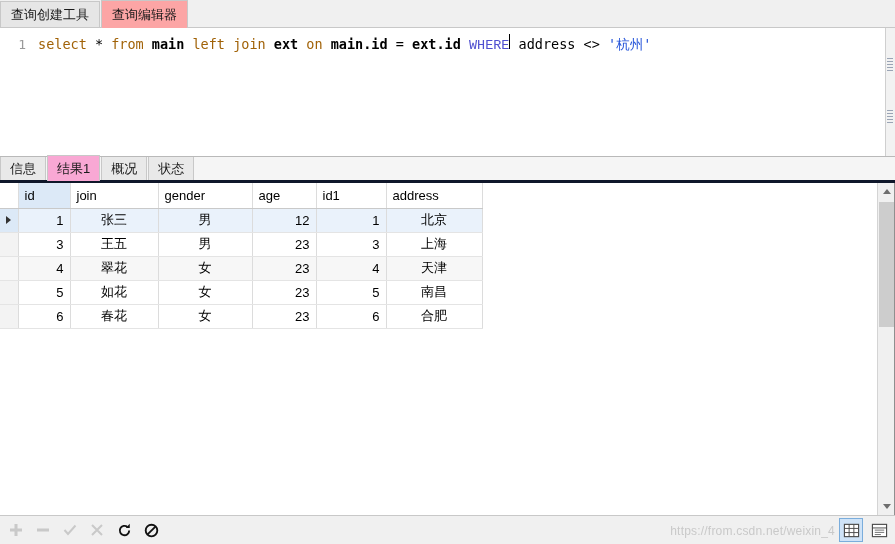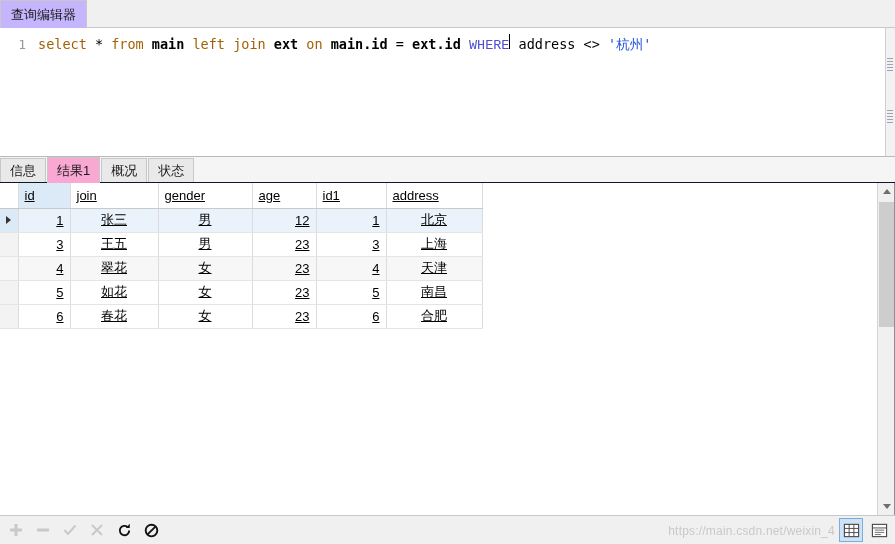--- a/index.html
+++ b/index.html
@@ -46,21 +46,21 @@
     color: #1a1a1a;
     background: #e6e6e6;
     border: 1px solid #c8c8c8;
     border-bottom: none;
     margin-right: 1px;
     box-sizing: border-box;
     cursor: pointer;
     white-space: nowrap;
   }
   .top-tab.active {
-    background: #c4b5fd;
+    background: #fca5a5;
     border-color: #c8c8c8;
     height: 28px;
     line-height: 27px;
     position: relative;
     z-index: 2;
     margin-bottom: -1px;
   }
 
   
   .editor-wrap {
@@ -131,21 +131,21 @@
         #9aa4b5 0px, #9aa4b5 1px,
         transparent 1px, transparent 3px);
   }
   .editor-vsplit .grip.g1 { top: 30px; }
   .editor-vsplit .grip.g2 { top: 82px; }
 
   
   .result-tabbar {
     height: 26px;
     background: #f5f5f5;
-    border-bottom: 1px solid #0f172a;
+    border-bottom: 3px solid #0f172a;
     display: flex;
     align-items: flex-end;
     flex: 0 0 auto;
     box-sizing: border-box;
   }
   .rtab {
     height: 24px;
     line-height: 24px;
     padding: 0 9px;
     font-size: 13px;
@@ -173,21 +173,20 @@
     flex: 1 1 auto;
     background: #ffffff;
     display: flex;
     overflow: hidden;
   }
   .grid-scrollarea {
     flex: 1 1 auto;
     position: relative;
     overflow: hidden;
     background: #ffffff;
-    text-decoration: underline;
   }
   table.datagrid {
     border-collapse: collapse;
     table-layout: fixed;
     font-size: 13px;
     background: #ffffff;
   }
   table.datagrid th,
   table.datagrid td {
     border-right: 1px solid #dcdcdc;
@@ -343,20 +342,23 @@
     white-space: nowrap;
     font-family: "Liberation Sans", sans-serif;
   }
 </style>
 </head>
 <body>
 
 <div id="app">
 
   <div class="top-tabbar">
+    <div class="top-tab">
+      <span>查询创建工具</span>
+    </div>
     <div class="top-tab active">
       <span>查询编辑器</span>
     </div>
   </div>
 
   <div class="editor-wrap">
     <div class="editor-body">
       <div class="code-line">
         <span class="gutter-num">1</span>
         <span class="tok tok-kw">select</span>
@@ -525,21 +527,21 @@
 
     <div class="tb-btn">
       <svg width="15" height="15" viewBox="0 0 16 16">
         <circle cx="8" cy="8" r="6.2" stroke="#111111" stroke-width="2" fill="none"></circle>
         <path d="M3.8 12.2 L12.2 3.8" stroke="#111111" stroke-width="2"></path>
       </svg>
     </div>
 
     <div class="tb-spacer"></div>
 
-    <div class="watermark">https://main.csdn.net/weixin_4</div>
+    <div class="watermark">https://from.csdn.net/weixin_4</div>
 
     <div class="view-btn active">
       <svg width="17" height="17" viewBox="0 0 18 18">
         <rect x="1.5" y="2.5" width="15" height="13" fill="#ffffff" stroke="#4a4a4a" stroke-width="1.2"></rect>
         <path d="M6.5 2.5 L6.5 15.5 M11.5 2.5 L11.5 15.5 M1.5 6.8 L16.5 6.8 M1.5 11.2 L16.5 11.2" stroke="#4a4a4a" stroke-width="1"></path>
       </svg>
     </div>
 
     <div class="view-btn">
       <svg width="17" height="17" viewBox="0 0 18 18">

